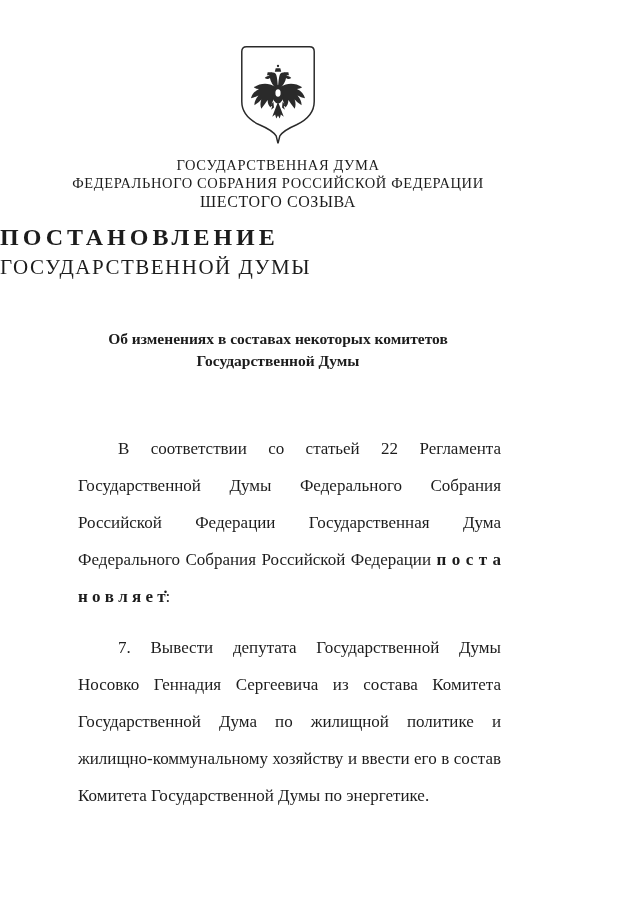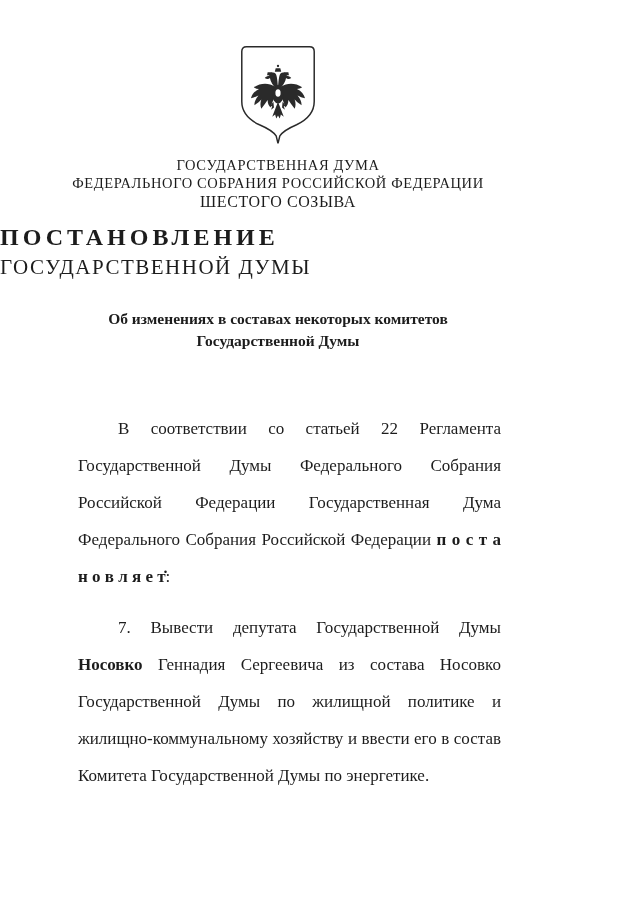--- a/index.html
+++ b/index.html
@@ -38,36 +38,36 @@
     font-size: 24px;
     font-weight: bold;
     letter-spacing: 4px;
   }
   .doc-type-sub {
     font-size: 21px;
     letter-spacing: 1.5px;
     margin-top: 4px;
   }
   .subject {
-    margin-top: 28px;
+    margin-top: 48px;
     text-align: center;
     font-weight: bold;
     font-size: 15.5px;
     line-height: 22px;
   }
   .body-text {
     margin: 58px 55px 0 78px;
     font-size: 17px;
     line-height: 37px;
     text-align: justify;
   }
   .para { text-indent: 40px; }
   .para + .para { margin-top: 14px; }
   .decree-word { font-weight: bold; }
-  .bold { font-weight: bold; }
+  .bold { font-weight: normal; }
 </style>
 </head>
 <body>
 
 <div class="page">
 
   <div class="emblem">
     <svg width="98" height="104" viewBox="0 0 100 112" xmlns="http://www.w3.org/2000/svg">
 
       <path d="M16,3 H84 Q89,3 89,8 V62 Q89,78 70,87 Q56,93 52,99 L50,107 L48,99 Q44,93 30,87 Q11,78 11,62 V8 Q11,3 16,3 Z" fill="none" stroke="#2a2a2a" stroke-width="1.6"></path>
@@ -111,17 +111,17 @@
   </div>
 
   <div class="subject">
     <div>Об изменениях в составах некоторых  комитетов</div>
     <div>Государственной Думы</div>
   </div>
 
   <div class="body-text">
     <p class="para"><span>В соответствии со статьей 22 Регламента Государственной Думы Федерального Собрания Российской Федерации Государственная Дума Федерального Собрания Российской Федерации  </span><span class="decree-word">п о с т а н о в л я е т̇</span><span>:</span></p>
 
-    <p class="para"><span>7.  Вывести депутата Государственной Думы </span><span class="bold">Носовко</span><span> Геннадия Сергеевича из состава Носовко Государственной Думы по жилищной политике и жилищно-коммунальному хозяйству и ввести его в состав Комитета Государственной Думы по энергетике.</span></p>
+    <p class="para"><span>7.  Вывести депутата Государственной Думы </span><span class="bold">Носовко</span><span> Геннадия Сергеевича из состава Комитета Государственной Дума по жилищной политике и жилищно-коммунальному хозяйству и ввести его в состав Комитета Государственной Думы по энергетике.</span></p>
 
   </div>
 
 </div>
 
 </body></html>

